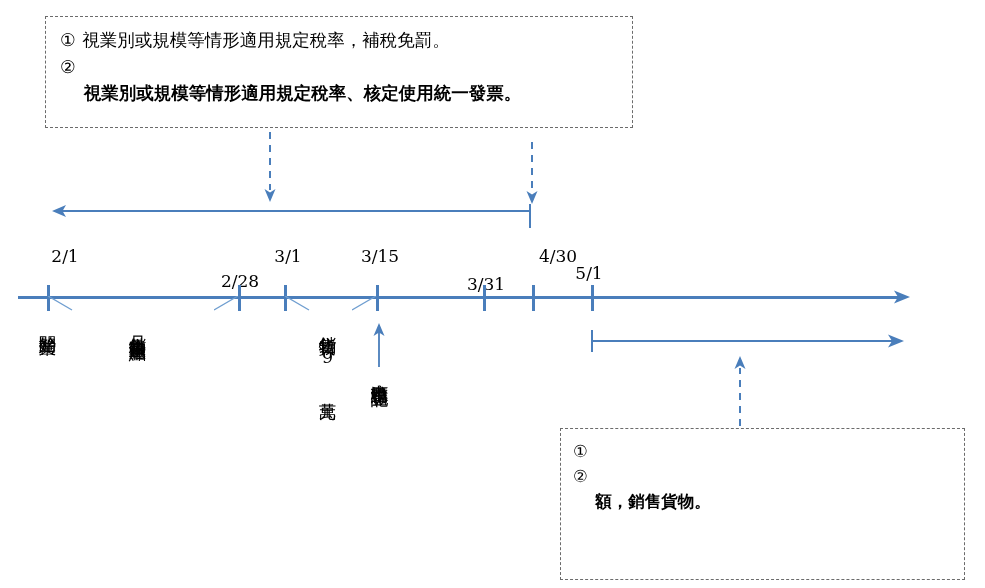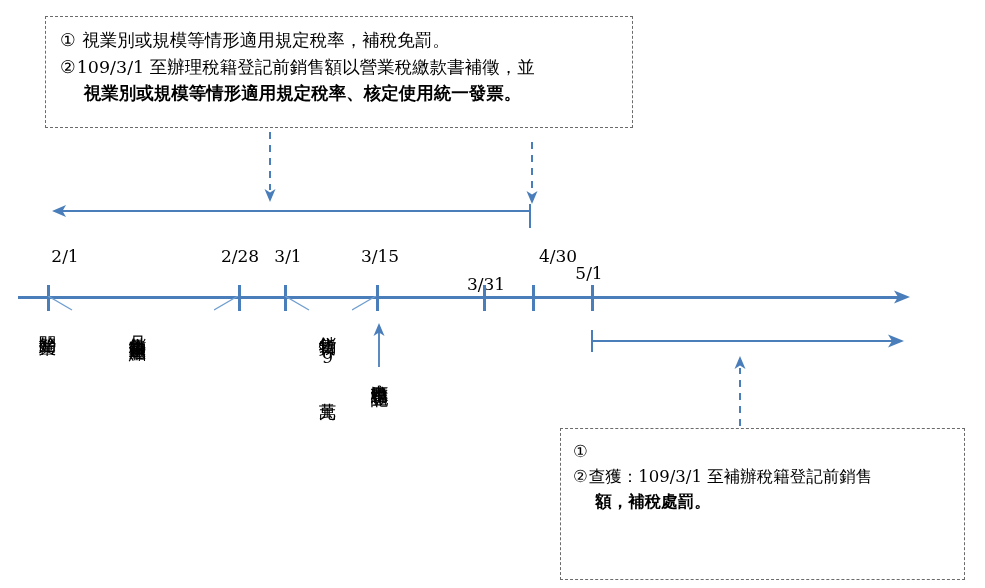--- a/index.html
+++ b/index.html
@@ -175,21 +175,20 @@
 
 <div id="canvas">
 
   <div class="note-box" id="note-top">
     <div class="note-line">
       <span class="note-marker">①</span>
       <span> 視業別或規模等情形適用規定稅率，補稅免罰。</span>
     </div>
     <div class="note-line">
       <span class="note-marker">②</span>
-      <span>109/3/1 至辦理稅籍登記前銷售額以營業稅繳款書補徵，並</span>
     </div>
     <div class="note-line note-indent">
       <span>視業別或規模等情形適用規定稅率、核定使用統一發票。</span>
     </div>
   </div>
 
   <svg class="dash-conn" id="dash-left" style="left:256px; top:130px;" width="30" height="78">
     <line x1="14" y1="2" x2="14" y2="60" stroke="#4a7ebb" stroke-width="2" stroke-dasharray="7,6"></line>
     <path d="M 14 72 L 8.5 59 L 14 62.5 L 19.5 59 Z" fill="#4a7ebb"></path>
   </svg>
@@ -199,21 +198,21 @@
     <path d="M 14 64 L 8.5 51 L 14 54.5 L 19.5 51 Z" fill="#4a7ebb"></path>
   </svg>
 
   <div id="measure-line"></div>
   <svg id="measure-arrow-left" viewBox="0 0 18 16">
     <path d="M 0 8 L 14 2 L 10.5 8 L 14 14 Z" fill="#4a7ebb"></path>
   </svg>
   <div id="measure-end-tick"></div>
 
   <div class="date-label" style="left:47px;margin-left:18px;">2/1</div>
-  <div class="date-label" style="left:240px;">2/28</div>
+  <div class="date-label" style="left:240px;margin-top:25px;">2/28</div>
   <div class="date-label" style="left:288px;">3/1</div>
   <div class="date-label" style="left:380px;text-align:right;">3/15</div>
   <div class="date-label" style="left:486px;margin-top:28px;">3/31</div>
   <div class="date-label" style="left:558px;">4/30</div>
   <div class="date-label" style="left:589px;margin-top:17px;">5/1</div>
 
   <div id="axis-line"></div>
   <svg id="axis-arrow" viewBox="0 0 20 18">
     <path d="M 20 9 L 4 2.5 L 8 9 L 4 15.5 Z" fill="#4a7ebb"></path>
   </svg>
@@ -259,20 +258,19 @@
     <line x1="14" y1="74" x2="14" y2="16" stroke="#4a7ebb" stroke-width="2" stroke-dasharray="7,6"></line>
     <path d="M 14 4 L 8.5 17 L 14 13.5 L 19.5 17 Z" fill="#4a7ebb"></path>
   </svg>
 
   <div class="note-box" id="note-bottom">
     <div class="note-line">
       <span class="note-marker">①</span>
     </div>
     <div class="note-line">
       <span class="note-marker">②</span>
-      <span>查獲：109/3/1 至補辦稅籍登記前銷售</span>
     </div>
     <div class="note-line note-indent">
-      <span>額，補稅處罰。</span>
+      <span>額，銷售貨物。</span>
     </div>
   </div>
 
 </div>
 
 </body></html>

